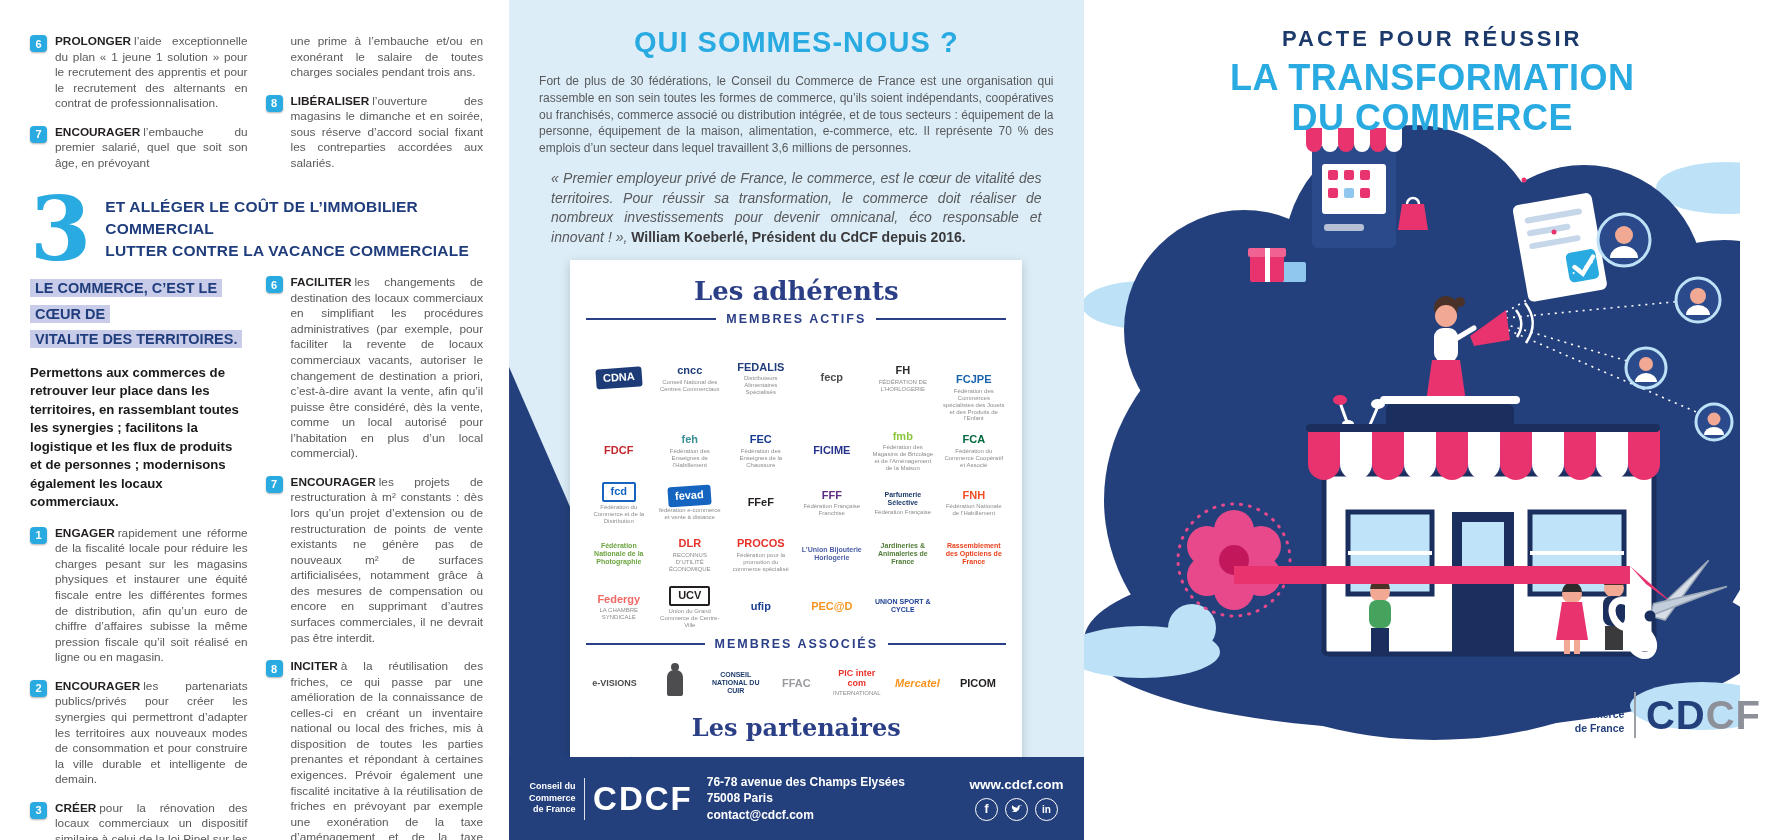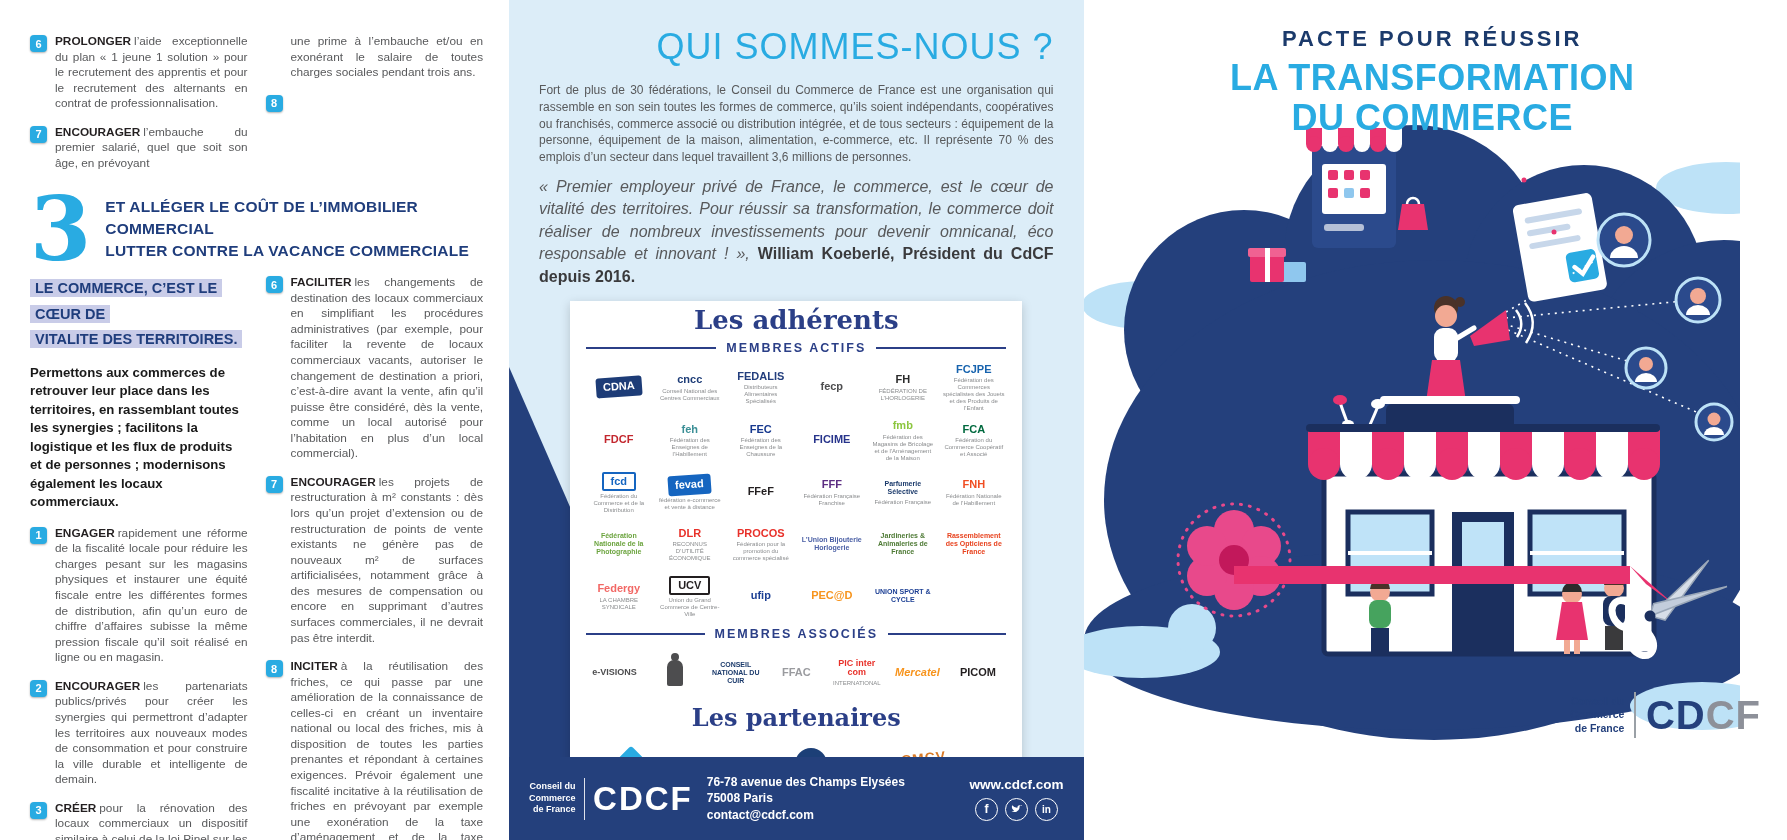--- a/index.html
+++ b/index.html
@@ -21,27 +21,27 @@
   .sec-title{font-size:15.5px;font-weight:bold;color:#1F3D7C;line-height:1.4;letter-spacing:.2px}
   .hl{display:inline;background:#C9CCE8;color:#1F3D7C;font-weight:bold;font-size:14.5px;line-height:1.55;
       padding:1px 5px;box-decoration-break:clone;-webkit-box-decoration-break:clone}
   .intro{font-size:13.2px;font-weight:bold;color:#1A1A1A;line-height:1.4;margin:12px 0 14px}
 
   
   .panel-mid{width:601px;background:#DCEDF8;position:relative;box-sizing:border-box;overflow:hidden}
   .wedge{position:absolute;left:0;bottom:83px;width:170px;height:390px;background:#24407C;
          clip-path:polygon(0 0,100% 100%,0 100%)}
   .mid-inner{position:relative;z-index:2;padding:24px 30px 0}
-  .mid-title{text-align:right;color:#29ABE2;font-weight:400;font-size:36px;letter-spacing:1px;margin:2px 0 14px}
+  .mid-title{text-align:center;color:#29ABE2;font-weight:700;font-size:29px;letter-spacing:1px;margin:2px 0 14px}
   .mid-para{font-size:12px;line-height:1.4;color:#58595B;text-align:justify;margin:0 0 10px}
-  .mid-quote{font-size:16px;line-height:1.4;color:#58595B;text-align:justify;margin:0}
+  .mid-quote{font-size:14px;line-height:1.4;color:#58595B;text-align:justify;margin:12px}
   .mid-quote .q{font-style:italic}
   .mid-quote .qa{font-weight:bold;color:#3A3A3C}
   .adh-box{background:#fff;width:452px;margin:13px auto 0;box-shadow:0 3px 10px rgba(0,0,0,.18);
-           padding:4px 16px 14px;box-sizing:border-box}
+           padding:16px 16px 14px;box-sizing:border-box}
   .serif-title{font-family:"DejaVu Serif",serif;font-weight:bold;color:#2B3F87;font-size:26px;text-align:center;margin:0 0 4px}
   .divider{display:flex;align-items:center;gap:10px;margin:6px 0 8px}
   .dline{flex:1;height:2px;background:#2B3F87}
   .dlabel{color:#2B3F87;font-size:12.5px;letter-spacing:2px;font-weight:600;white-space:nowrap}
   .logo-grid{display:grid;grid-template-columns:repeat(6,1fr);gap:4px 6px}
   .logo-grid7{display:grid;grid-template-columns:repeat(7,1fr);gap:4px}
   .logo-cell{min-height:46px;display:flex;flex-direction:column;align-items:center;justify-content:center;text-align:center;padding:1px}
   .logo-main{font-weight:bold;font-size:11px;line-height:1.05;display:inline-block}
   .logo-main.long{font-size:7px;line-height:1.15}
   .logo-main.blocky{color:#fff;padding:4px 7px;border-radius:3px;transform:rotate(-4deg)}
@@ -104,20 +104,21 @@
             <span class="badge">7</span>
             <p><b>ENCOURAGER</b><span>l’embauche du premier salarié, quel que soit son âge, en prévoyant</span></p>
           </div>
         </div>
       <div class="col">
         <p class="cont-text">une prime à l’embauche et/ou en exonérant le salaire de toutes charges sociales pendant trois ans.</p>
         <div>
 
             <div class="item">
               <span class="badge">8</span>
+              <p><b>LIBÉRALISER</b><span>l’ouverture des magasins le dimanche et en soirée, sous réserve d’accord social fixant les contreparties accordées aux salariés.</span></p>
             </div>
           </div>
       </div>
     </div>
 
     <div class="sec-head">
       <div class="sec-num">3</div>
       <div class="sec-title">
         <div>ET ALLÉGER LE COÛT DE L’IMMOBILIER COMMERCIAL</div>
         <div>LUTTER CONTRE LA VACANCE COMMERCIALE</div>
@@ -211,21 +212,21 @@
               <span class="logo-main" style="color: rgb(77, 77, 79);">fecp</span>
               <span class="logo-sub"></span>
             </div>
 
             <div class="logo-cell">
               <span class="logo-main" style="color: rgb(43, 43, 43);">FH</span>
               <span class="logo-sub">FÉDÉRATION DE L’HORLOGERIE</span>
             </div>
 
             <div class="logo-cell">
-              <span class="logo-main" style="color: rgb(23, 99, 174);">FCJPE</span>
+              <span class="logo-main" style="color: rgb(23, 99, 174); margin-top: 39px;">FCJPE</span>
               <span class="logo-sub">Fédération des Commerces spécialistes des Jouets et des Produits de l’Enfant</span>
             </div>
 
             <div class="logo-cell">
               <span class="logo-main" style="color: rgb(195, 39, 46);">FDCF</span>
               <span class="logo-sub"></span>
             </div>
 
             <div class="logo-cell">
               <span class="logo-main" style="color: rgb(59, 143, 150);">feh</span>

